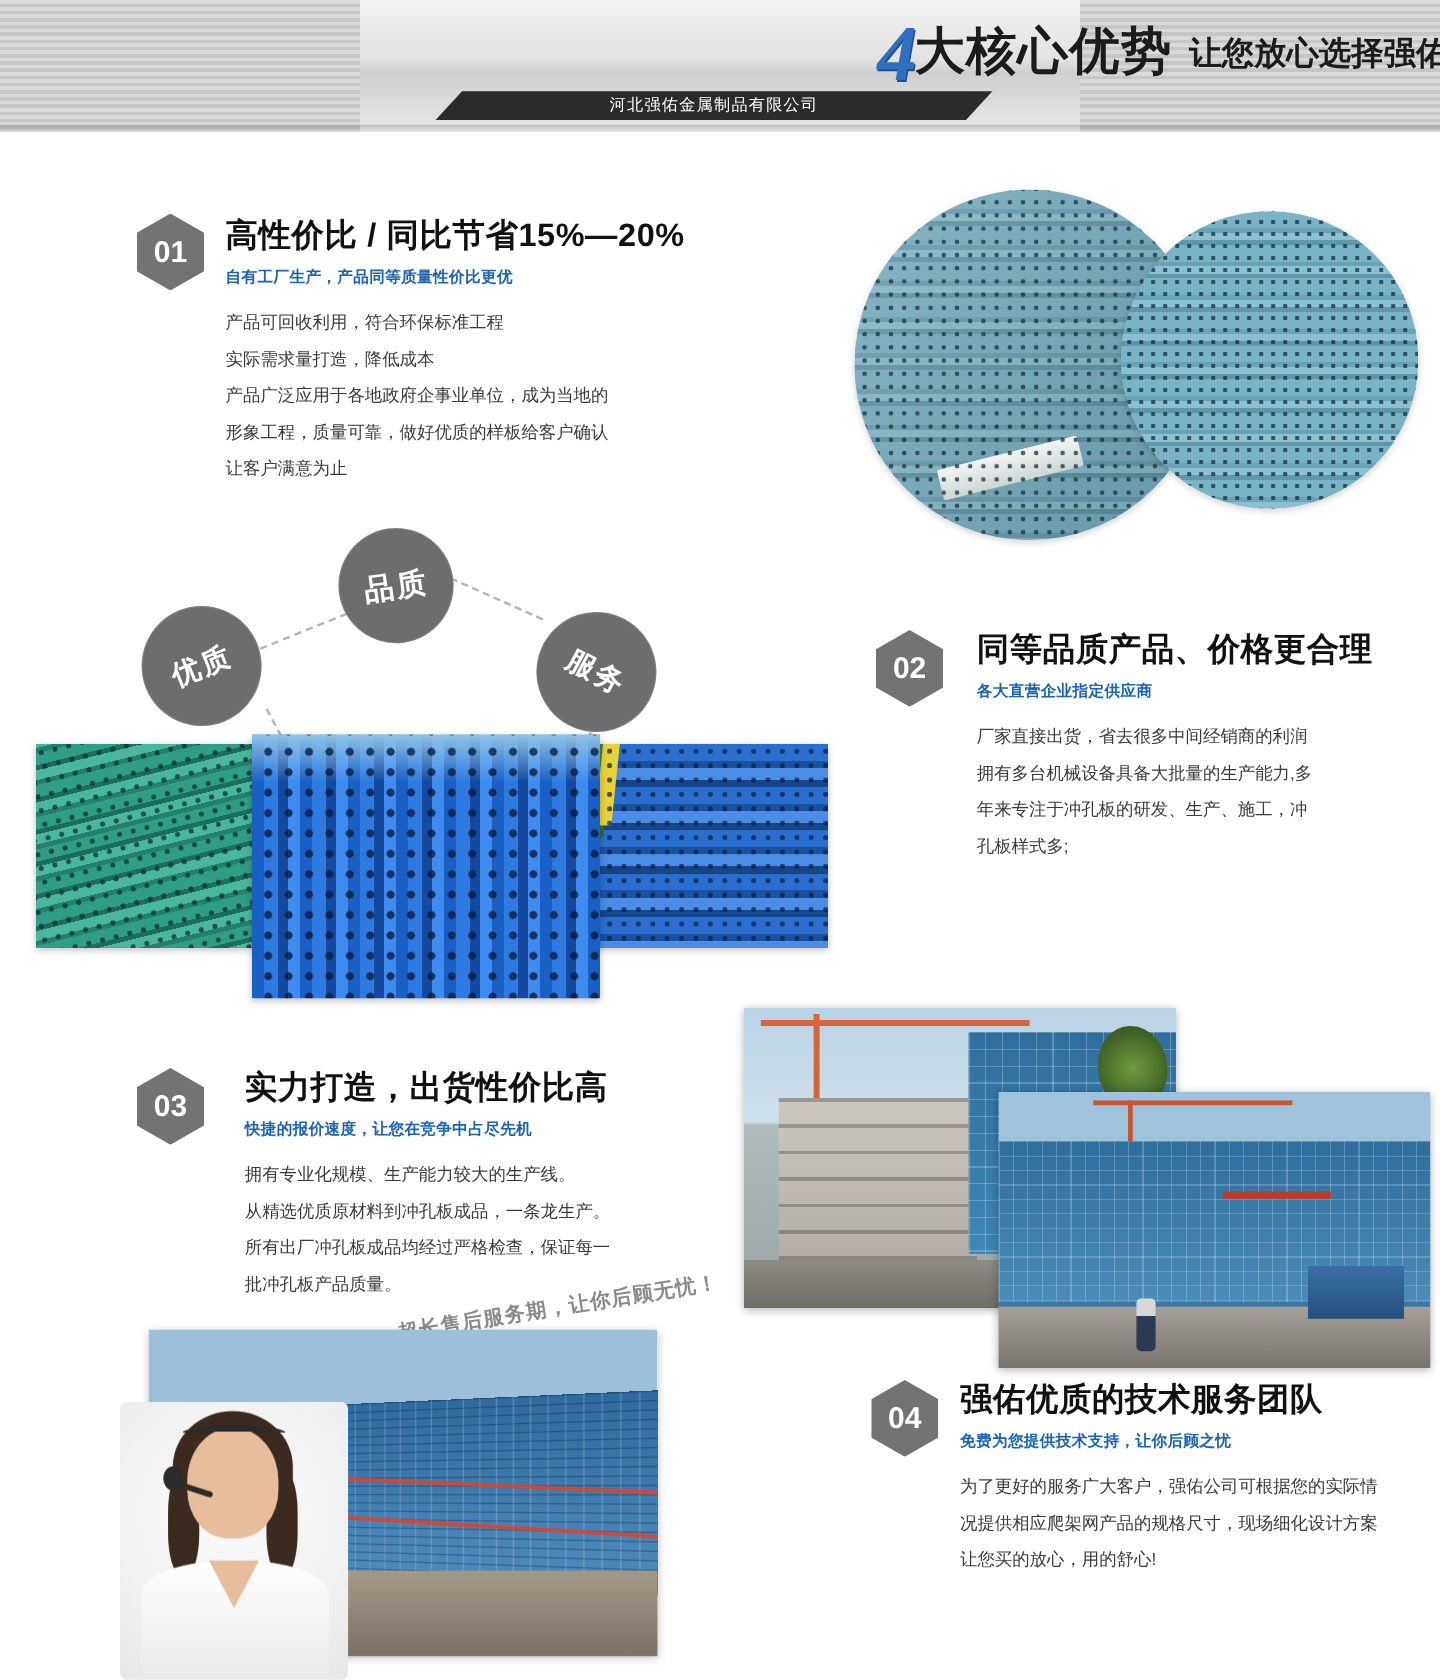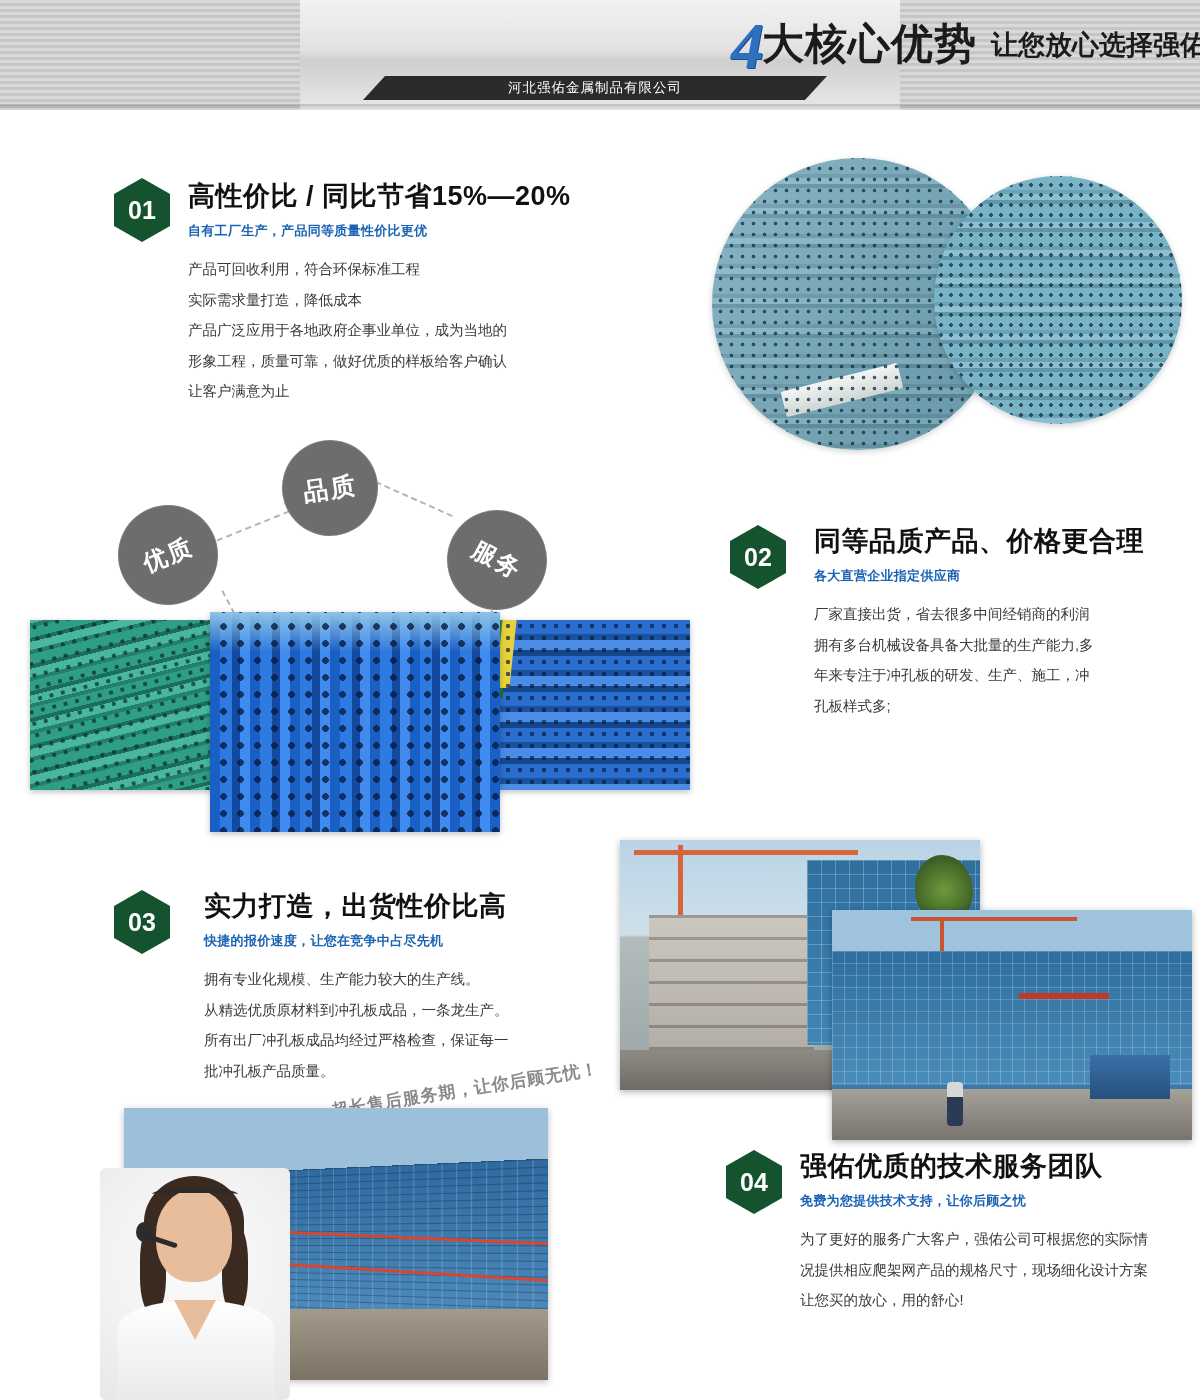--- a/index.html
+++ b/index.html
@@ -92,21 +92,21 @@
     border-left: 22px solid transparent;
   }
   .hdr-shadow-bar {
     position: absolute; left: 0; bottom: 0; width: 1200px; height: 6px;
     background: linear-gradient(to bottom, rgba(0,0,0,0.18), rgba(0,0,0,0));
   }
 
   
   .hexnum {
     width: 56px; height: 64px;
-    background: #14532d;
+    background: #737373;
     color: #fff;
     font-size: 25px;
     font-weight: bold;
     display: flex; align-items: center; justify-content: center;
     clip-path: polygon(50% 0%, 100% 25%, 100% 75%, 50% 100%, 0% 75%, 0% 25%);
     flex: none;
   }
   .block-title {
     font-size: 27px;
     font-weight: bold;

